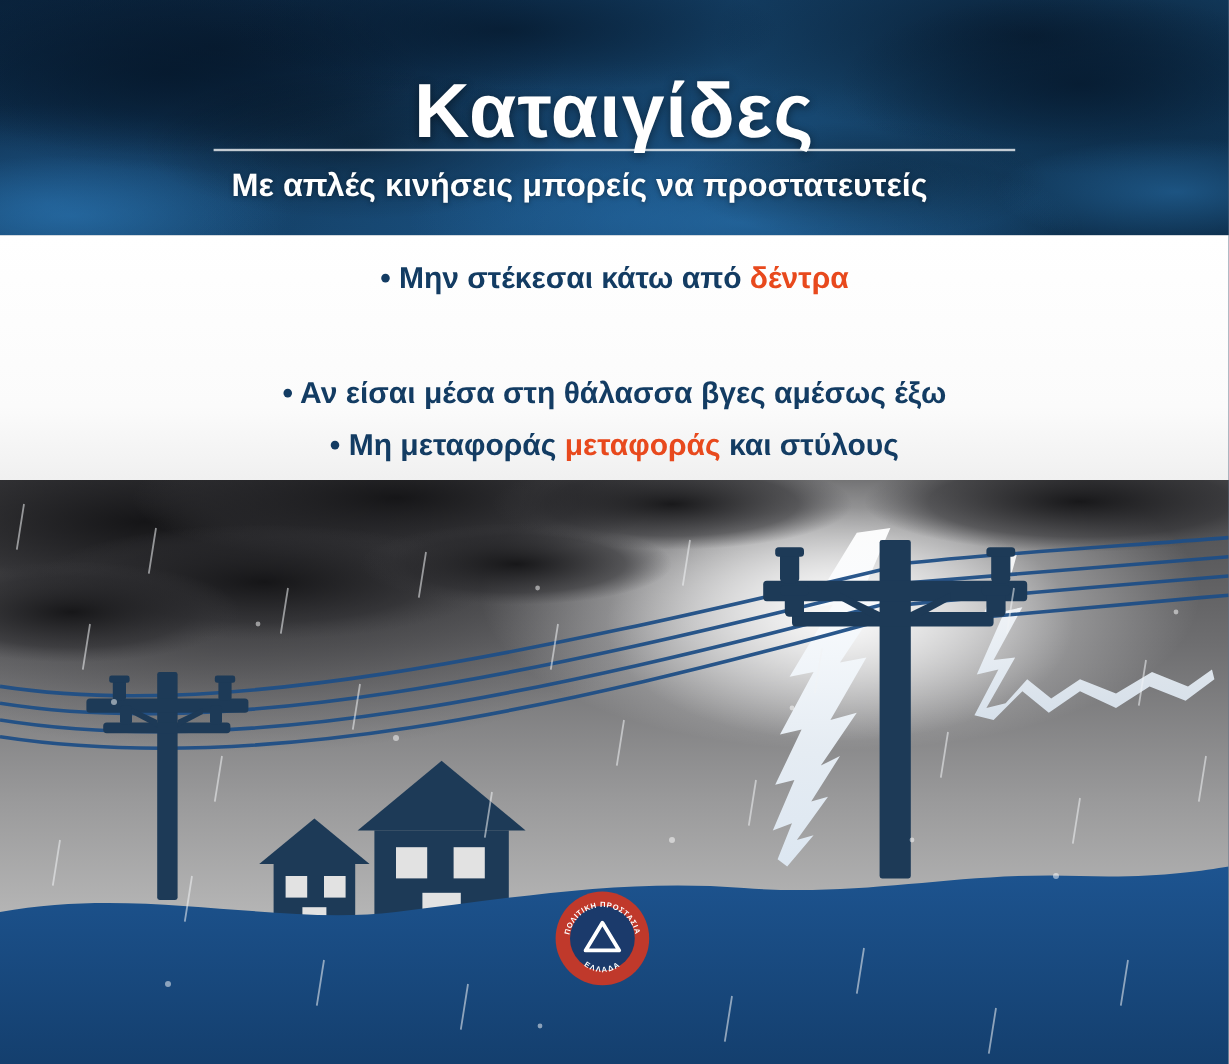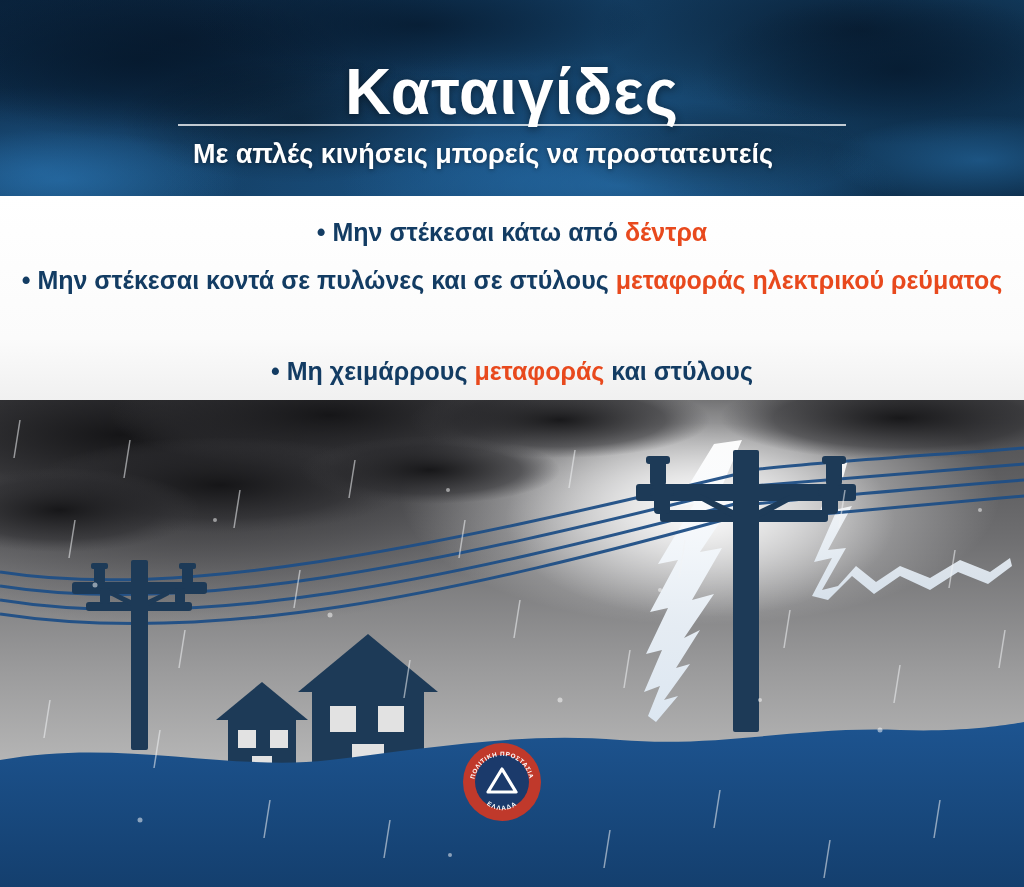--- a/index.html
+++ b/index.html
@@ -167,25 +167,25 @@
     </svg>
     <div class="title">Καταιγίδες</div>
     <div class="title-rule"></div>
     <div class="subtitle">Με απλές κινήσεις μπορείς να προστατευτείς</div>
   </div>
 
   <div class="tips">
     <div class="tip tip-0">
       <span>• Μην στέκεσαι κάτω από </span><span class="hi">δέντρα</span><span></span>
     </div>
-    <div class="tip tip-1">
-      <span>• Μην στέκεσαι κοντά σε πυλώνες και σε στύλους </span><span class="hi">μεταφοράς ηλεκτρικού ρεύματος</span><span></span>
+    <div class="tip tip-2">
+      <span>• Αν είσαι μέσα στη θάλασσα βγες αμέσως έξω</span><span class="hi"></span><span></span>
     </div>
     <div class="tip tip-3">
-      <span>• Μη χειμάρρους </span><span class="hi">μεταφοράς</span><span> και στύλους</span>
+      <span>• Μη μεταφοράς </span><span class="hi">μεταφοράς</span><span> και στύλους</span>
     </div>
   </div>
 
   <div class="scene">
     <svg class="scene-svg" width="1024" height="487" viewBox="0 0 1024 487">
       <defs>
         <radialGradient id="darkcloud" cx="50%" cy="50%" r="50%">
           <stop offset="0%" stop-color="#141416" stop-opacity="0.95"></stop>
           <stop offset="70%" stop-color="#2a2a2d" stop-opacity="0.55"></stop>
           <stop offset="100%" stop-color="#3a3a3d" stop-opacity="0"></stop>

